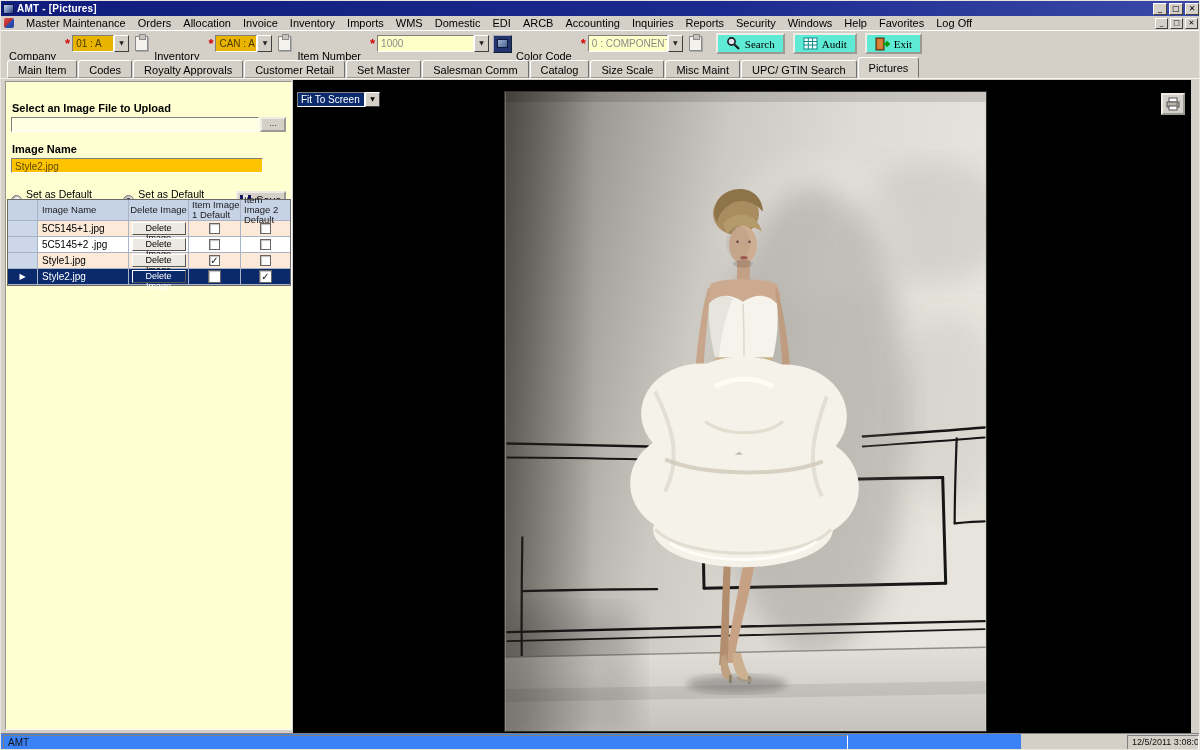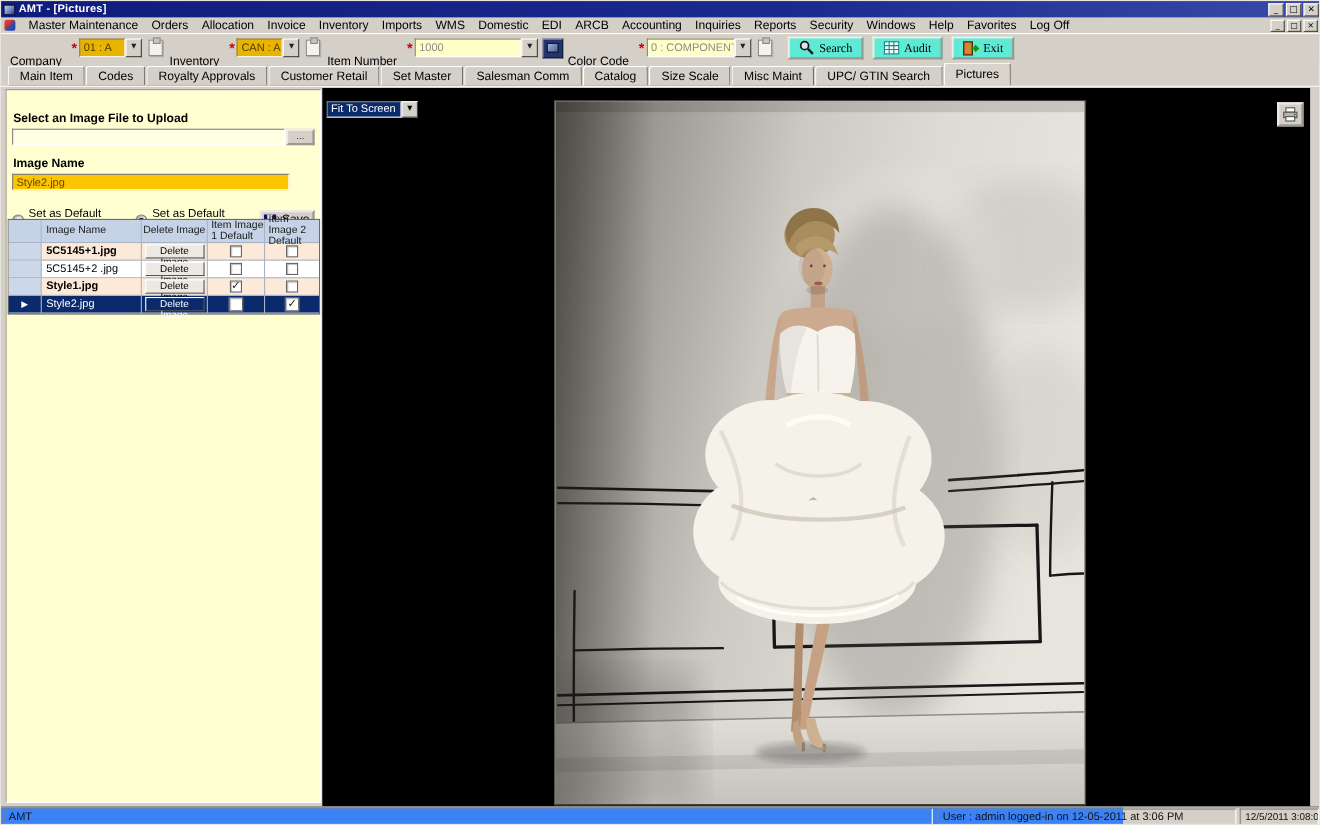--- a/index.html
+++ b/index.html
@@ -93,21 +93,21 @@
   .tc { border-right:1px solid #a8b4c6; border-bottom:1px solid #a8b4c6; display:flex; align-items:center; }
   .c-sel { width:30px; background:#ccd7e9; justify-content:center; color:#0a0a0a; font-size:8px; }
   .c-name { width:91px; padding-left:4px; }
   .c-del { width:60px; justify-content:center; }
   .c-chk { width:52px; justify-content:center; }
   .c-chk2 { width:49px; justify-content:center; border-right:none; }
   .thead .tc { height:21px; font-size:9.5px; line-height:1.05; color:#1a1a1a; background:#c6d3e7; }
   .thead .c-chk, .thead .c-chk2 { text-align:left; padding-left:3px; justify-content:flex-start; }
   .trow.body { height:16px; }
   .trow.peach { background:#fce9d8; }
-  .trow.peach .c-name { background:#fce9d8;font-weight:bold; }
+  .trow.peach .c-name { background:#fce9d8; }
   .trow.white { background:#fff; }
   .trow.sel-row { background:#0b2a6b; }
   .trow.sel-row .c-sel { background:#0b2a6b; color:#fff; }
   .trow.sel-row .c-name { color:#fff; }
   .del-btn { height:13px; width:54px; background:#ece9e2; border:1px solid; border-color:#fff #555 #555 #fff;
     font-size:9px; line-height:10px; font-family:"Liberation Sans",sans-serif; }
   .sel-row .del-btn { background:#0b2a6b; color:#fff; }
   .cb { width:11px; height:11px; background:#fff; border:1px solid #666; font-size:10px; line-height:9px;
     text-align:center; color:#111; box-shadow:inset 1px 1px 1px rgba(0,0,0,.25); font-family:"DejaVu Sans",sans-serif; }
   .sel-row .cb { width:13px; height:13px; line-height:11px; }
@@ -472,16 +472,15 @@
           <rect x="0" y="0" width="481" height="10" fill="rgba(0,0,0,0.12)"></rect>
         </svg>
       </div>
     </div>
   </div>
 
   <div class="bottom-band"></div>
 
   <div class="statusbar">
     <div class="sb-panel sb-app">AMT</div>
-    <div class="sb-panel sb-user">User : admin logged-in on 12-05-2011 at 3:06 PM</div>
     <div class="sb-panel sb-time">12/5/2011 3:08:05 PM</div>
   </div>
 </div>
 
 </body></html>

